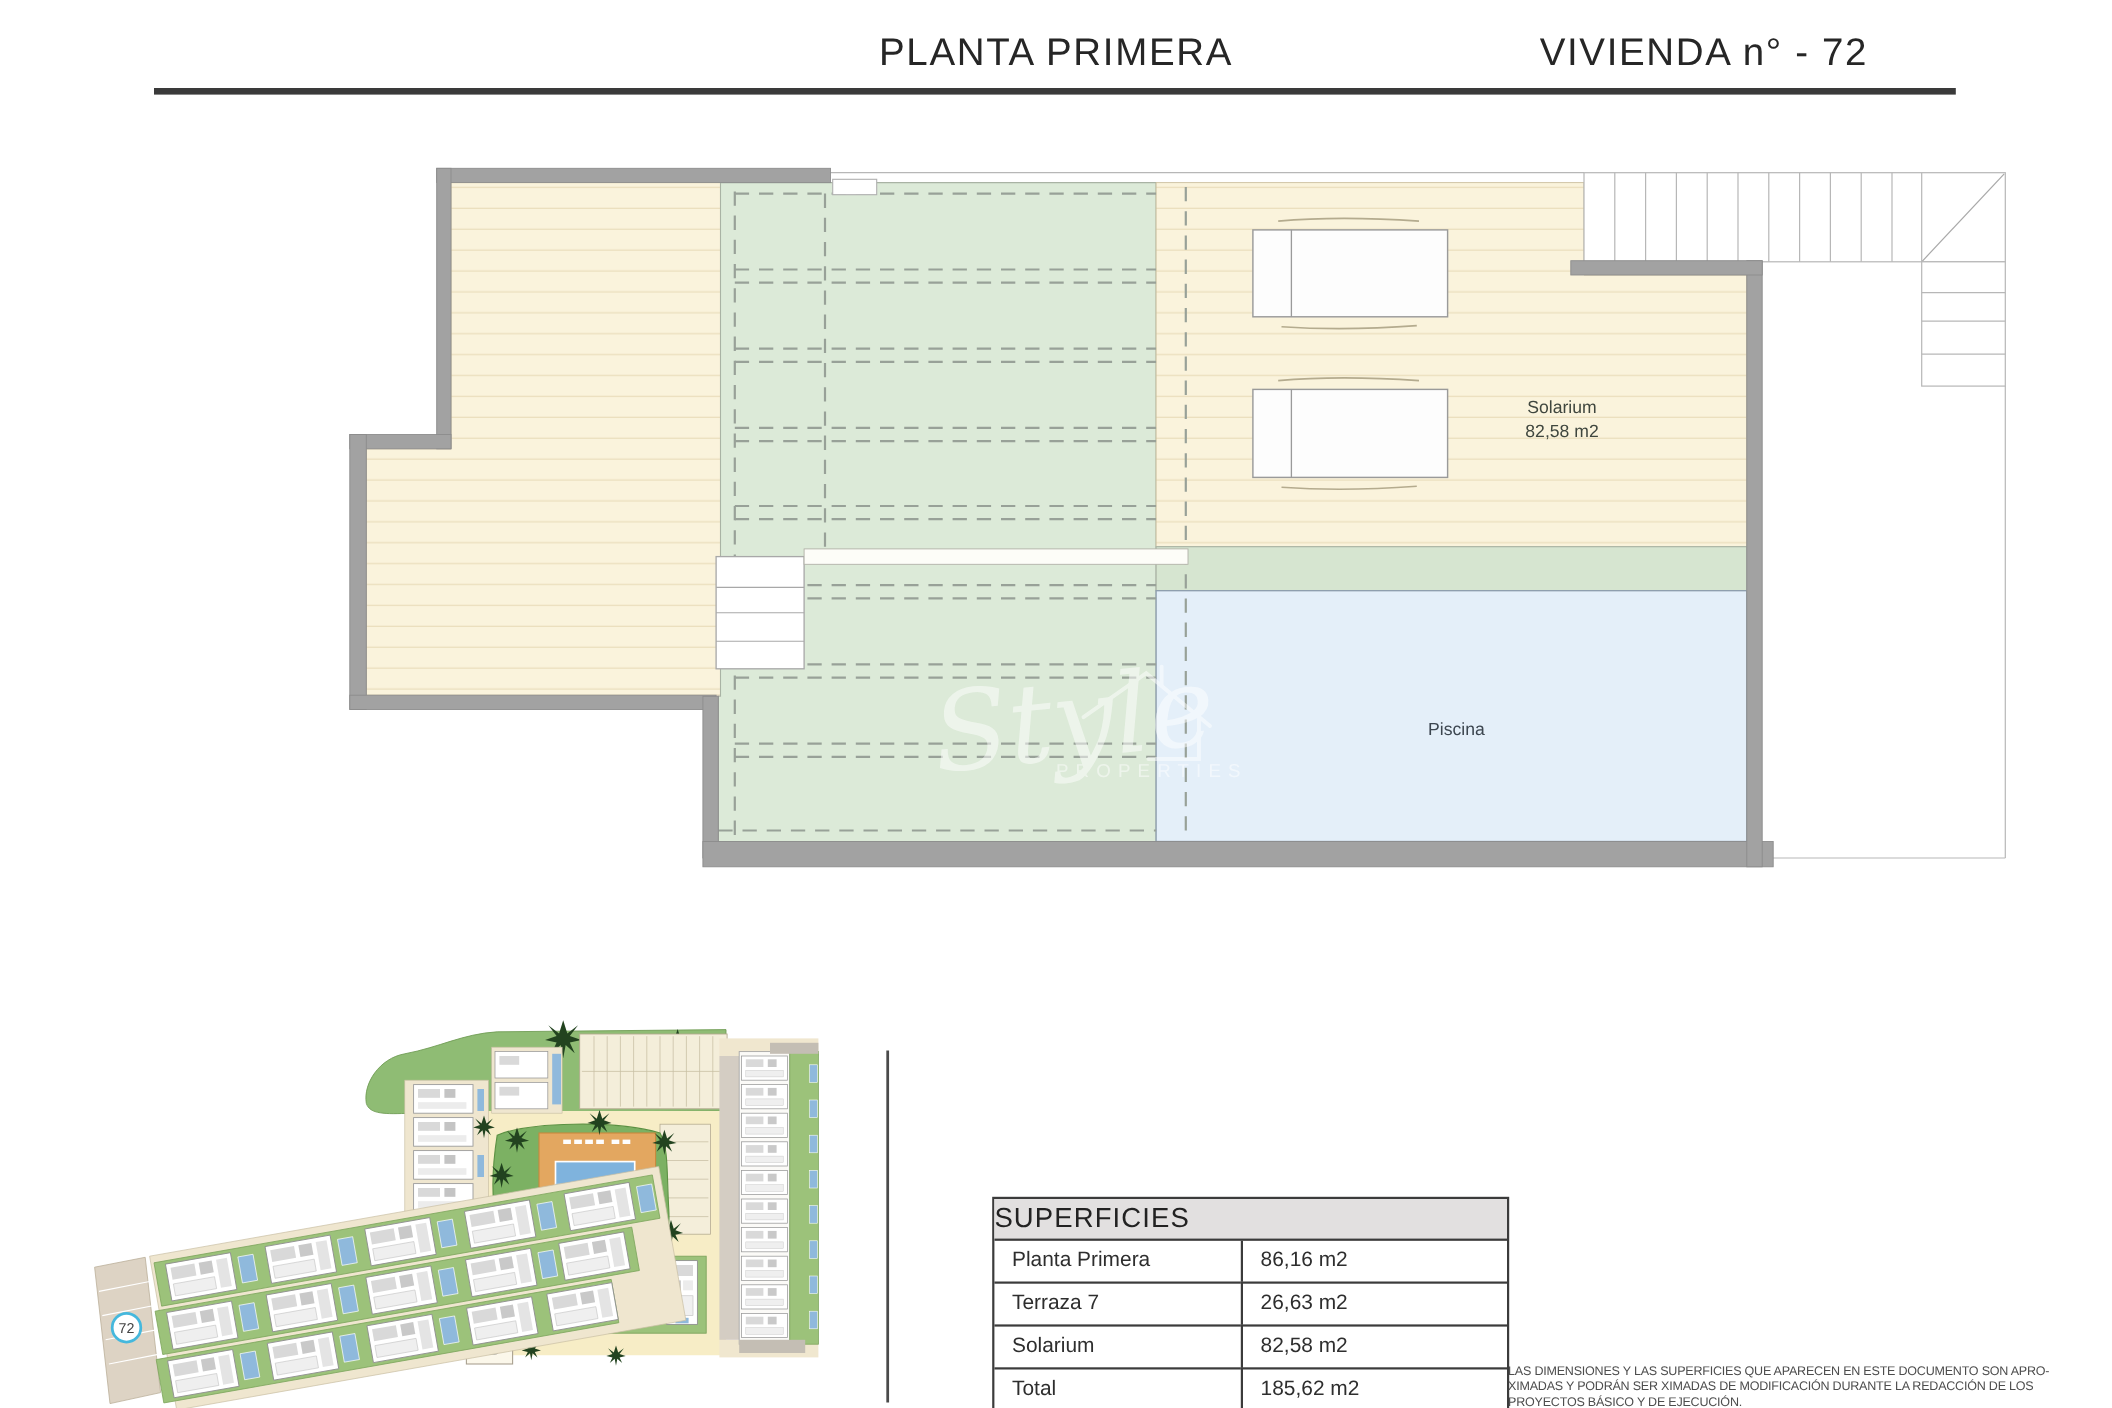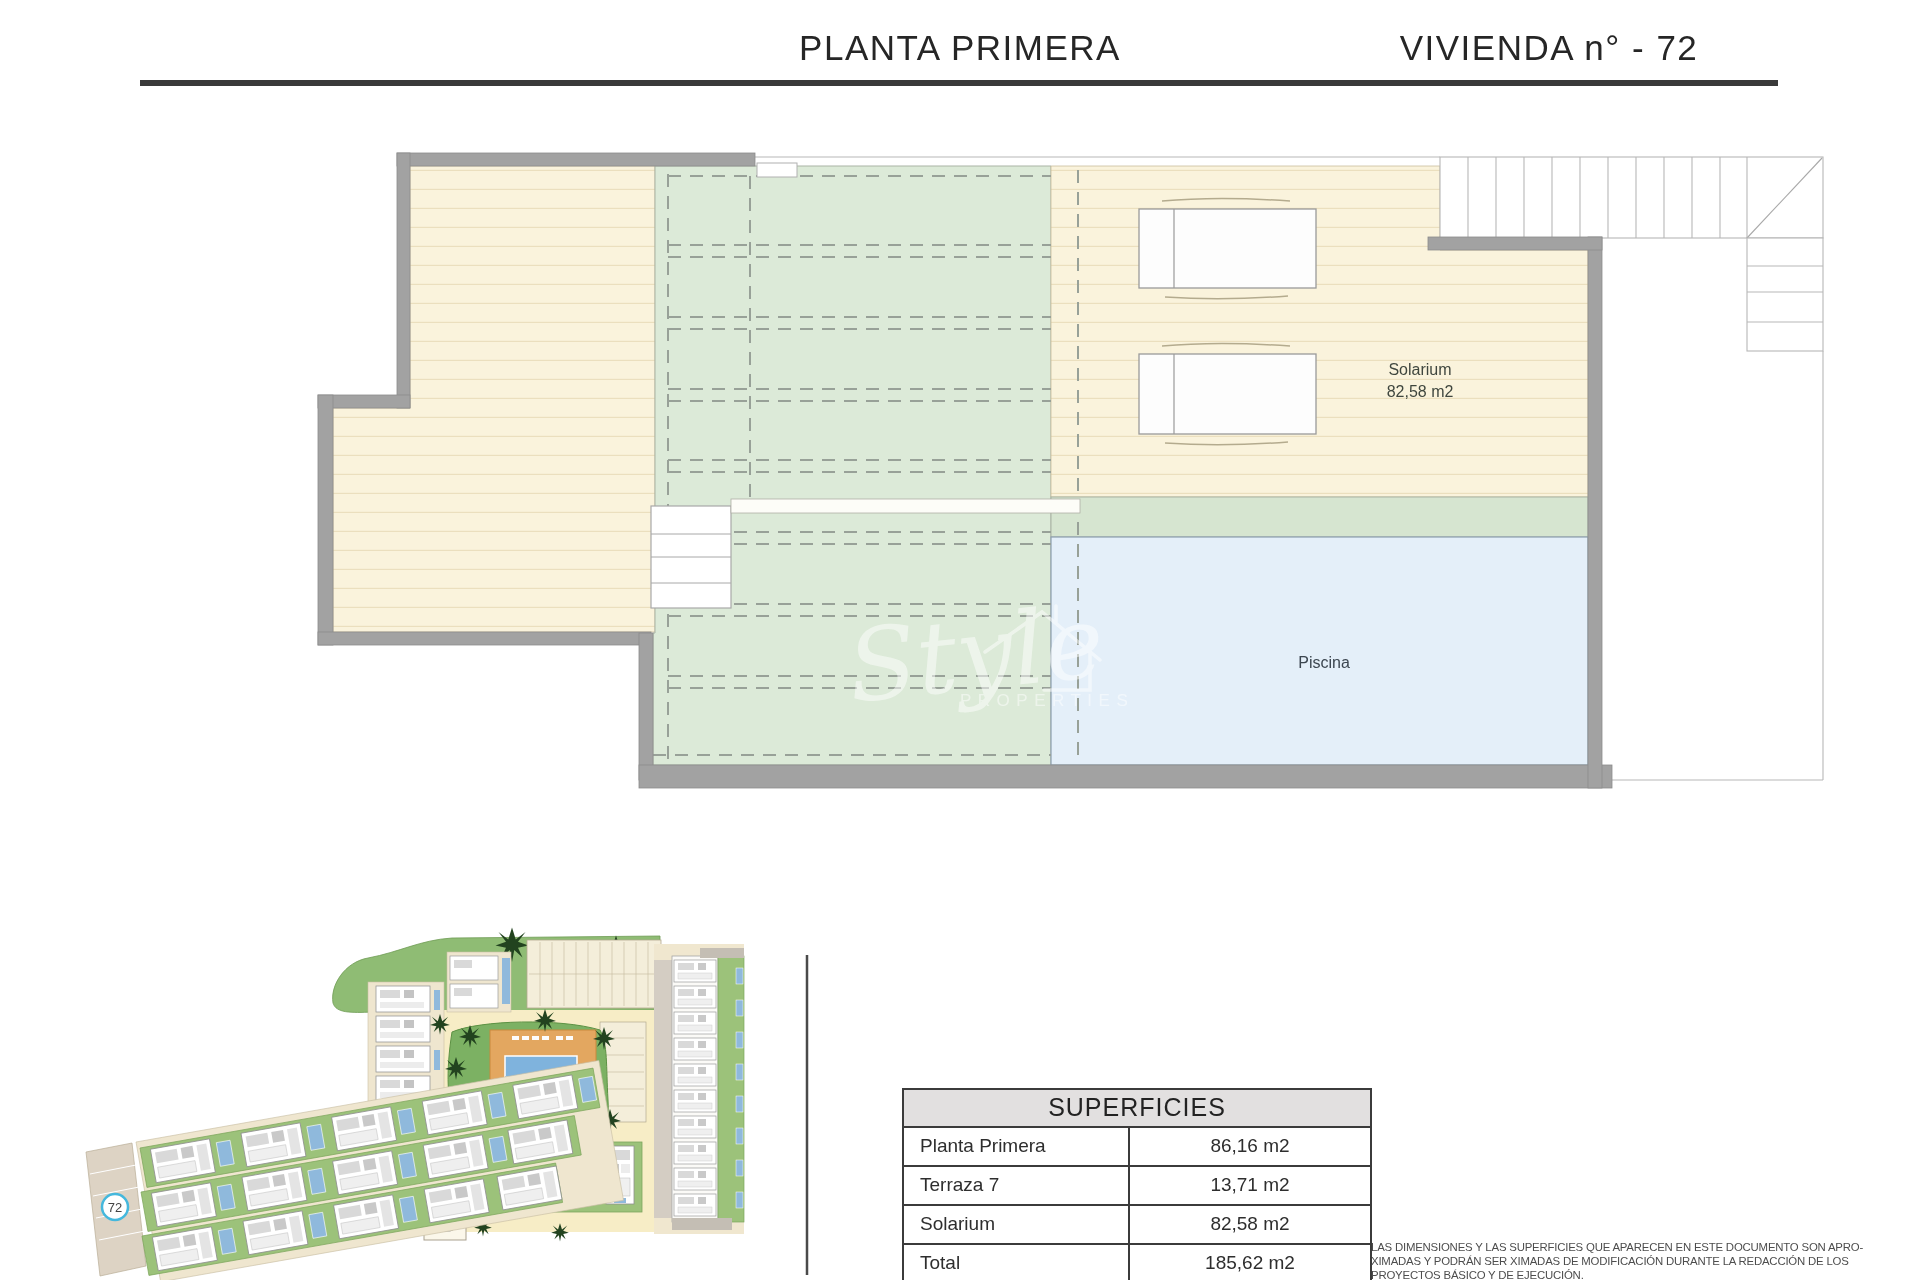--- a/index.html
+++ b/index.html
@@ -5,24 +5,24 @@
   html,body{margin:0;padding:0;}
   body{width:1920px;height:1280px;position:relative;background:#fff;overflow:hidden;
        font-family:"Liberation Sans",sans-serif;color:#262626;}
   .hdr-title{position:absolute;top:28px;font-size:35px;letter-spacing:1.5px;white-space:nowrap;
              transform:translateX(-50%);color:#262626;}
   #hdr-rule{position:absolute;left:140px;top:80px;width:1638px;height:6px;background:#3a3a3a;}
   svg{position:absolute;left:0;top:0;}
   .sup-table{position:absolute;left:902px;top:1088px;width:466px;border:2px solid #3b3b3b;
              display:grid;grid-template-columns:224px 1fr;background:#fff;}
   .sup-head{grid-column:1/3;background:#e2e0e0;border-bottom:2px solid #3b3b3b;
-            text-align:center;font-size:25px;letter-spacing:1px;padding:3px 0 4px;color:#222;}
+            text-align:left;font-size:25px;letter-spacing:1px;padding:3px 0 4px;color:#222;}
   .sup-label{font-size:19px;padding:7px 0 8px 16px;border-top:2px solid #3b3b3b;color:#2e2e2e;}
-  .sup-value{font-size:19px;padding:7px 0 8px;border-top:2px solid #3b3b3b;border-left:2px solid #3b3b3b;
-             text-align:center;color:#2e2e2e;}
+  .sup-value{font-size:19px;padding:7px 16px 8px;border-top:2px solid #3b3b3b;border-left:2px solid #3b3b3b;
+             color:#2e2e2e;}
   .row0{border-top:none !important;}
   .disclaimer{position:absolute;left:1371px;top:1240px;width:352px;font-size:11.4px;
               line-height:14px;color:#4d4d4d;letter-spacing:-0.2px;white-space:nowrap;}
 </style>
 </head>
 <body>
 
 <div class="hdr-title" style="left:960px">PLANTA PRIMERA</div>
 <div class="hdr-title" style="left:1549px">VIVIENDA n° - 72</div>
 <div id="hdr-rule"></div>
@@ -363,21 +363,21 @@
 
     <line x1="807" y1="955" x2="807" y2="1275" stroke="#4a4a4a" stroke-width="2.5"></line>
   </g>
 </svg>
 
 <div class="sup-table">
   <div class="sup-head">SUPERFICIES</div>
   <div class="sup-label row0">Planta Primera</div>
   <div class="sup-value row0">86,16 m2</div>
   <div class="sup-label">Terraza 7</div>
-  <div class="sup-value">13,71 m2</div>
+  <div class="sup-value">26,63 m2</div>
   <div class="sup-label">Solarium</div>
   <div class="sup-value">82,58 m2</div>
   <div class="sup-label">Total</div>
   <div class="sup-value">185,62 m2</div>
 </div>
 
 <div class="disclaimer">
   <div>LAS DIMENSIONES Y LAS SUPERFICIES QUE APARECEN EN ESTE DOCUMENTO SON APRO-</div>
   <div>XIMADAS Y PODRÁN SER XIMADAS DE MODIFICACIÓN DURANTE LA REDACCIÓN DE LOS</div>
   <div>PROYECTOS BÁSICO Y DE EJECUCIÓN.</div>

